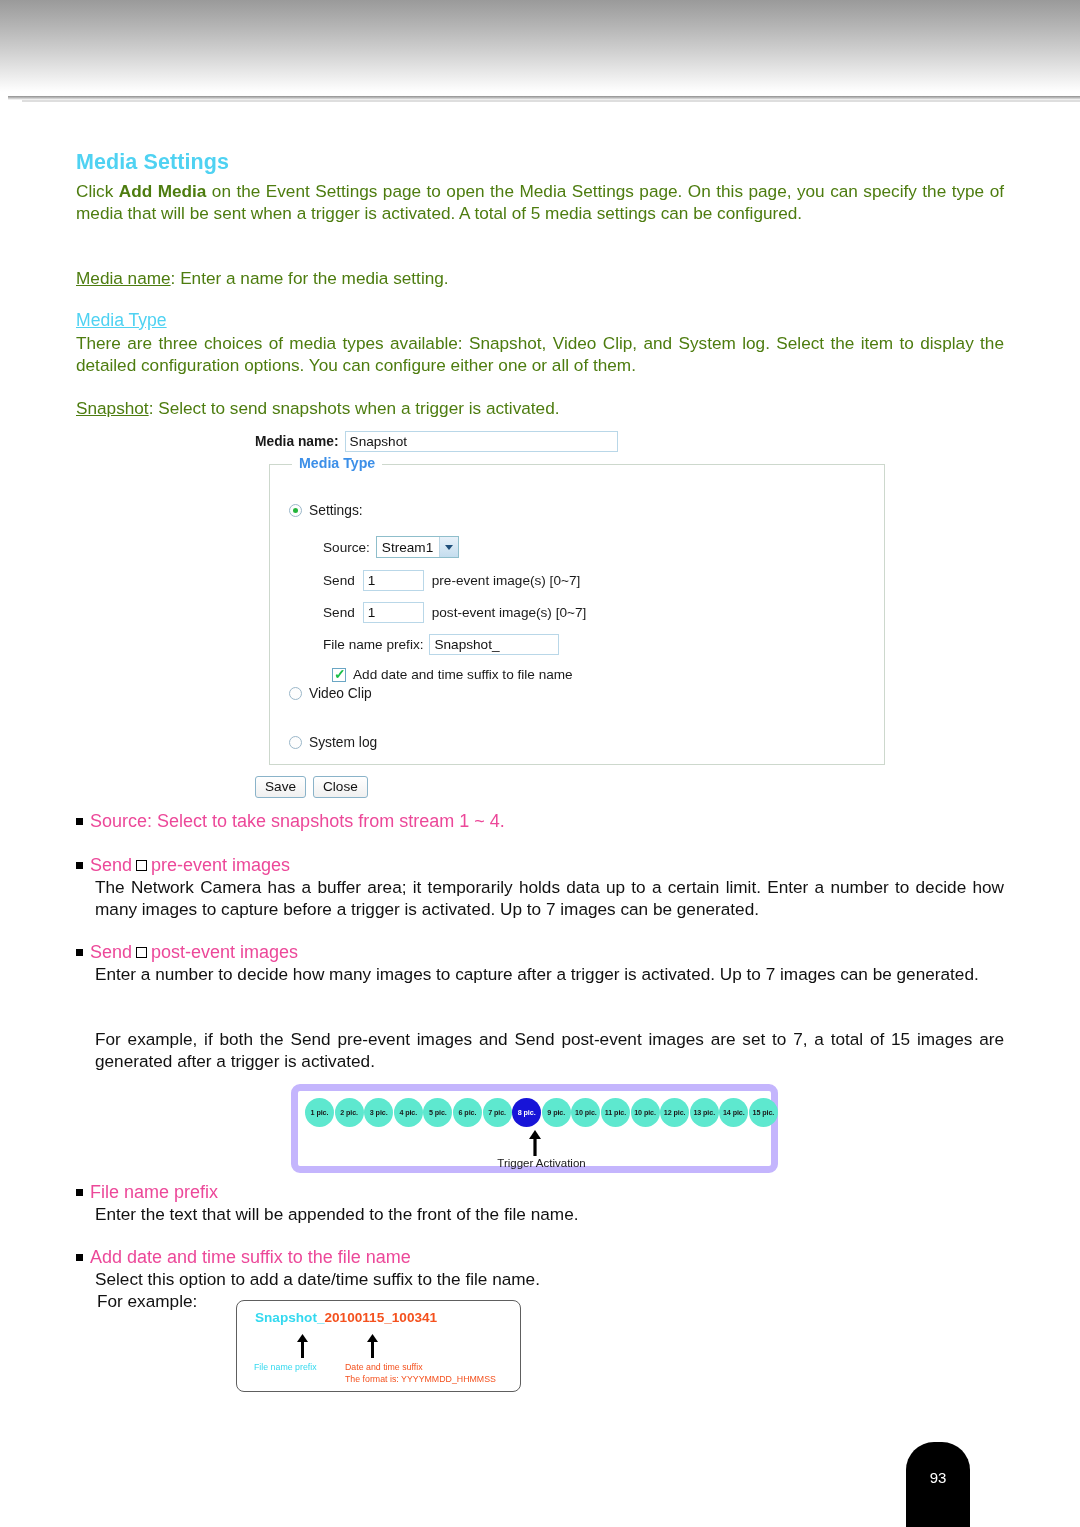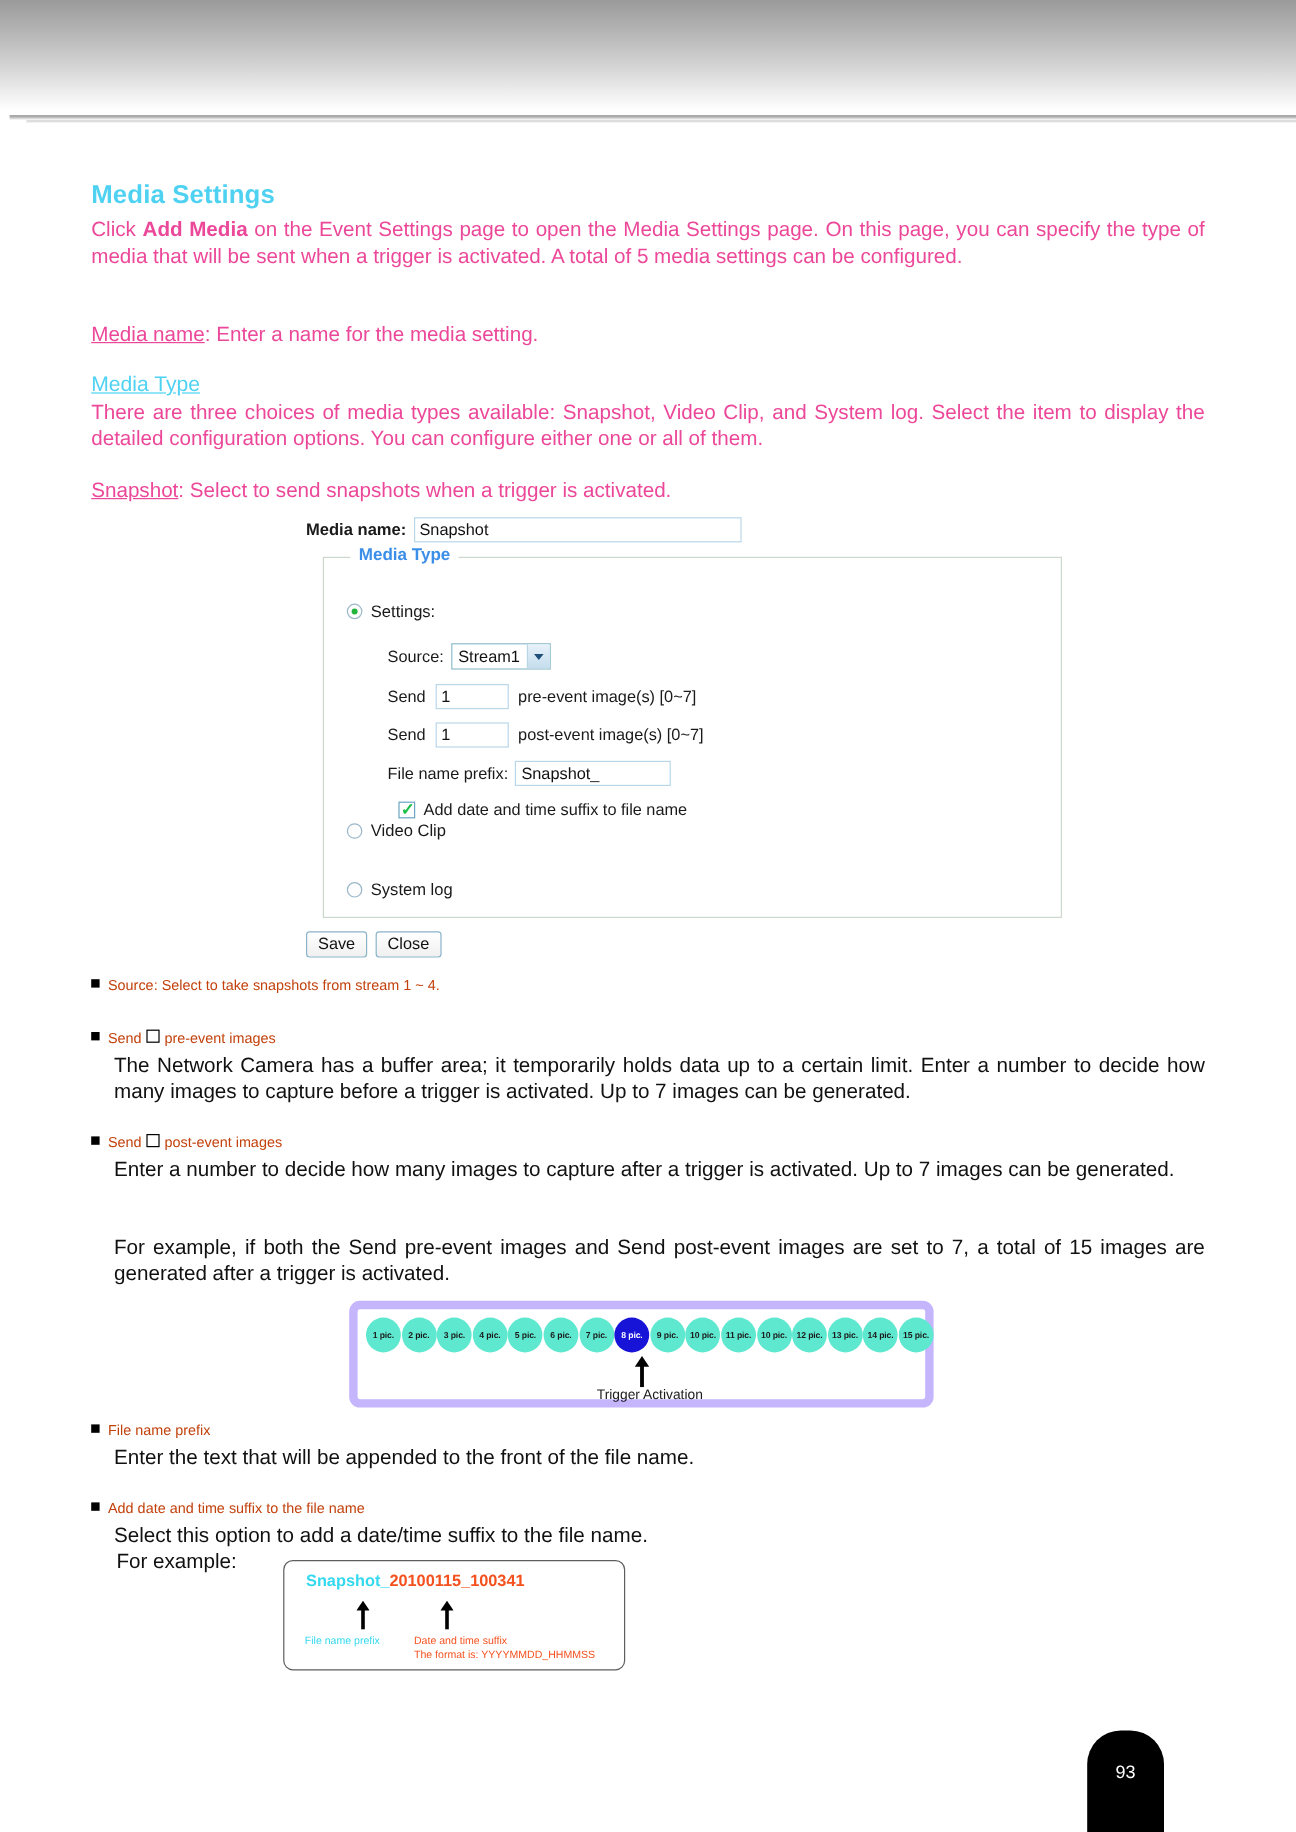--- a/index.html
+++ b/index.html
@@ -32,35 +32,35 @@
 
   .h1 {
     position:absolute; left:76px; top:150px;
     font-size:21.5px; font-weight:bold; color:#4fd2f2;
     letter-spacing:0.1px;
   }
 
   .para {
     position:absolute;
     font-size:17.2px; line-height:22.3px;
-    color:#ec4899; text-align:justify;
+    color:#4d7c0f; text-align:justify;
   }
   .para b { font-weight:bold; }
 
   .u-label { text-decoration:underline; }
 
   .sublink {
     position:absolute; left:76px;
     font-size:17.6px; color:#4fd2f2; text-decoration:underline;
   }
 
   
   .bullet {
     position:absolute;
-    font-size:12px; line-height:22.3px; color:#c2410c;
+    font-size:18px; line-height:22.3px; color:#ec4899;
   }
   .bullet .sq {
     display:inline-block; width:7px; height:7px; background:#000;
     margin-right:7px; vertical-align:2px;
   }
   .bullet-body {
     position:absolute; font-size:17.2px; line-height:22.3px; color:#111; text-align:justify;
   }
   .mini-box {
     display:inline-block; width:11px; height:11px;

